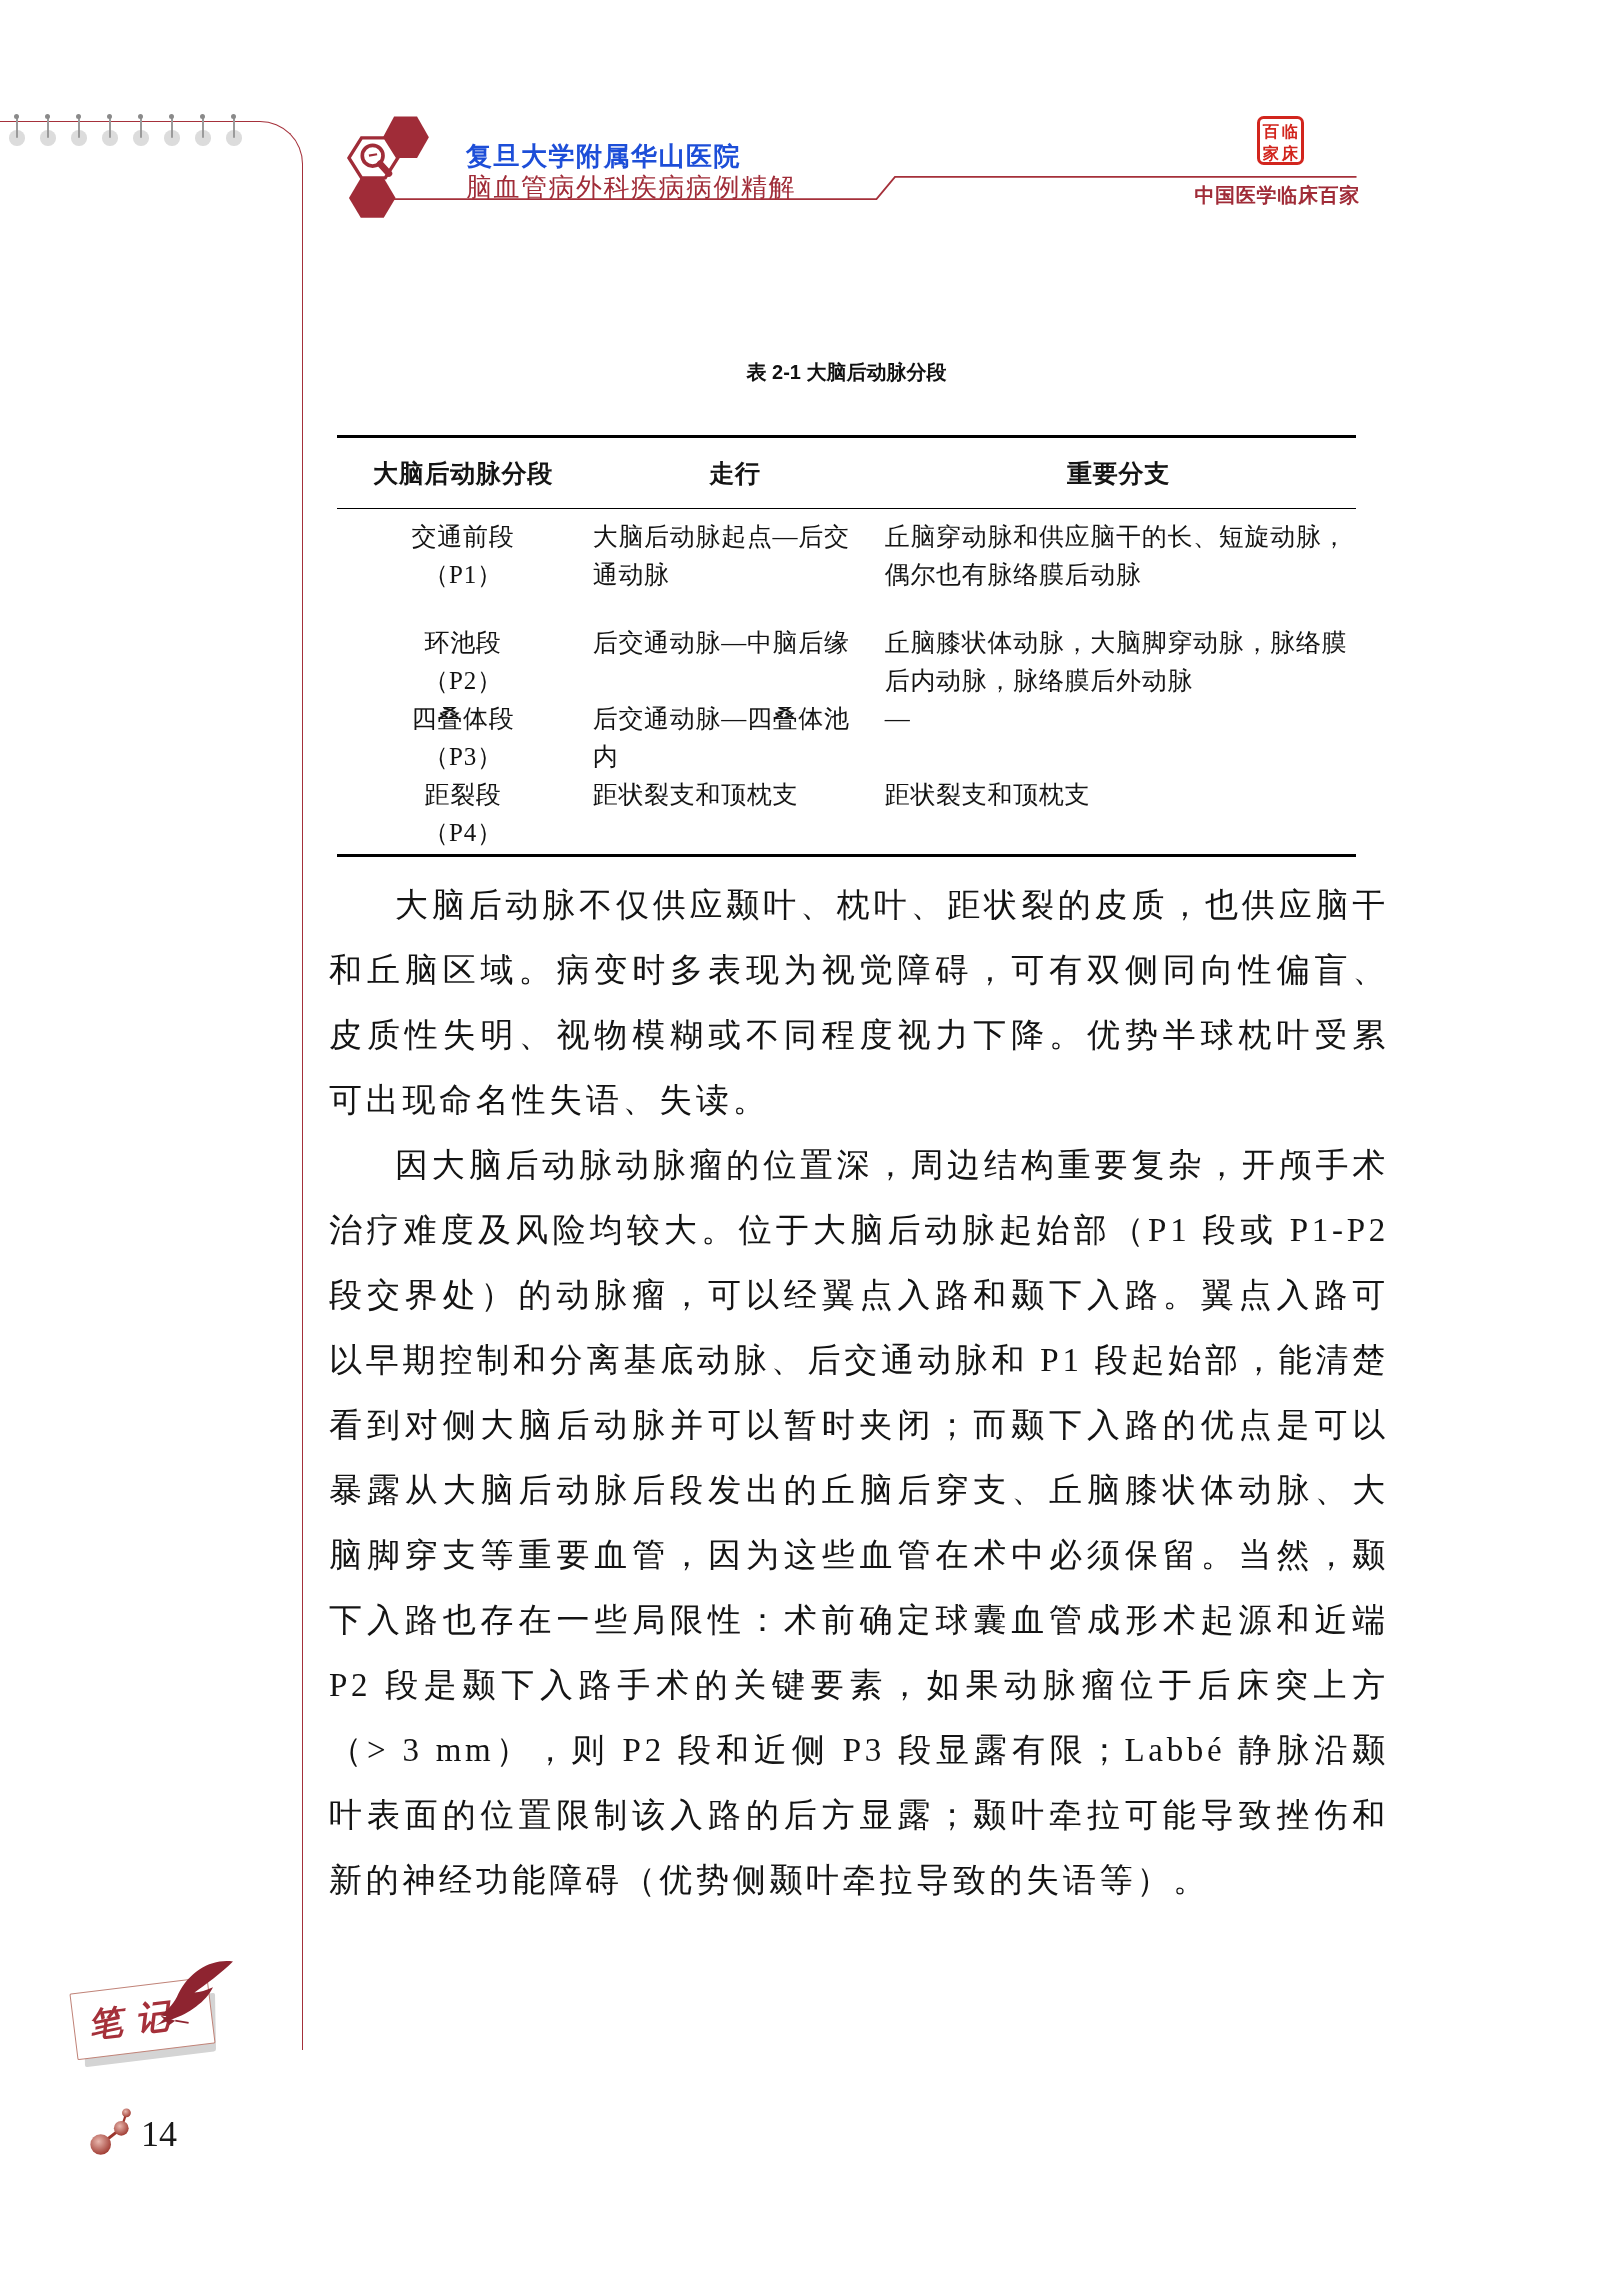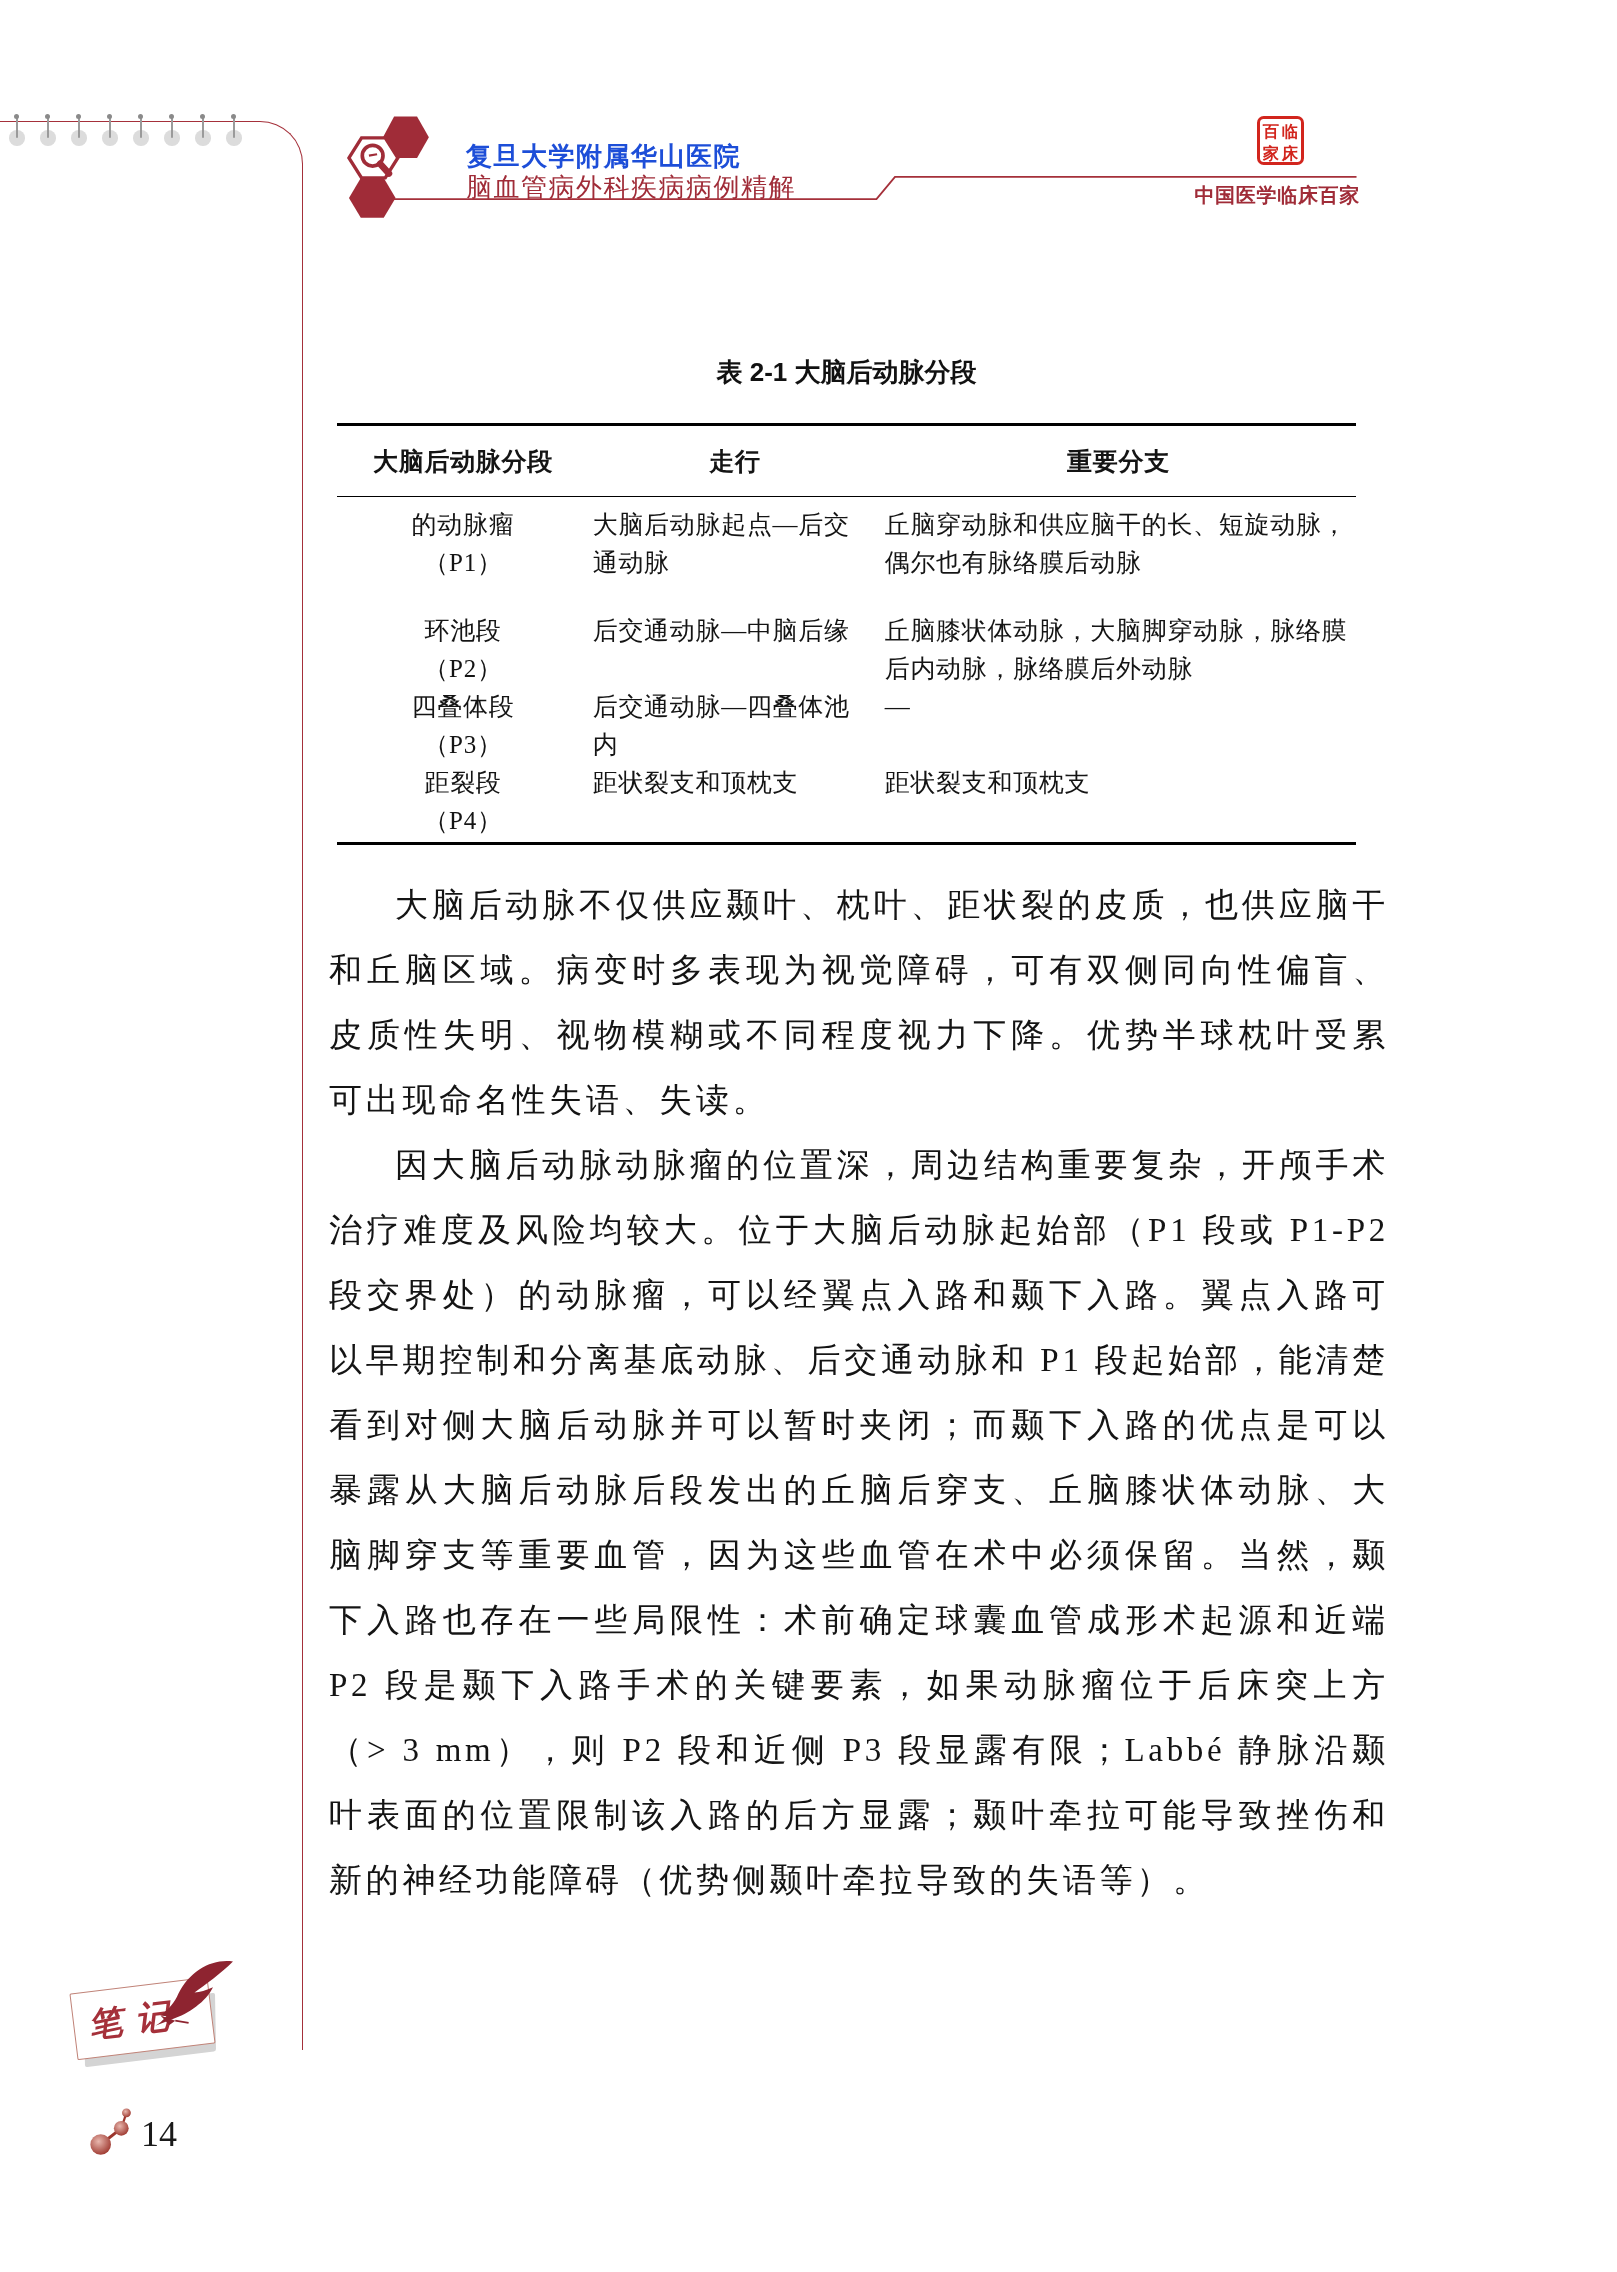--- a/index.html
+++ b/index.html
@@ -45,21 +45,21 @@
     font-family:"Liberation Sans","DejaVu Sans",sans-serif;
     font-weight:bold; font-size:16.3px; color:#d2251d; }
   .brand {
     position:absolute; left:1110px; top:182px; width:250px; text-align:right;
     font-family:"Liberation Sans","DejaVu Sans",sans-serif;
     font-size:20px; letter-spacing:0.7px; color:#a02c38; font-weight:bold;
   }
   
   .table-wrap { position:absolute; left:337px; top:354px; width:1019px; }
   .tbl-title { text-align:center; font-family:"Liberation Sans","DejaVu Sans",sans-serif;
-    font-weight:bold; font-size:26px; line-height:37px; margin-bottom:32px; color:#111; }
+    font-weight:bold; font-size:20px; line-height:37px; margin-bottom:44px; color:#111; }
   .tbl { border-top:3.7px solid #000; border-bottom:3px solid #000; }
   .thead { display:grid; grid-template-columns:252px 292px 475px;
     height:71px; align-items:center; border-bottom:1.5px solid #000;
     font-family:"Liberation Sans","DejaVu Sans",sans-serif;
     font-weight:bold; font-size:25px; }
   .thead .th { text-align:center; letter-spacing:0.7px; }
   .trow { display:grid; grid-template-columns:252px 292px 475px;
     font-size:25px; line-height:38px; letter-spacing:0.7px; }
   .trow .seg { text-align:center; }
   .trow .course { padding-left:3.7px; padding-right:16.3px; }
@@ -147,21 +147,21 @@
     <div class="tbl-title">表 2-1 大脑后动脉分段</div>
     <div class="tbl">
       <div class="thead">
         <div class="th">大脑后动脉分段</div>
         <div class="th">走行</div>
         <div class="th">重要分支</div>
       </div>
       <div class="tbl-body">
         <div class="trow r1">
           <div class="seg">
-            <div>的动脉瘤</div>
+            <div>交通前段</div>
             <div>（P1）</div>
           </div>
           <div class="course">大脑后动脉起点—后交通动脉</div>
           <div class="branches">丘脑穿动脉和供应脑干的长、短旋动脉，偶尔也有脉络膜后动脉</div>
         </div>
         <div class="trow">
           <div class="seg">
             <div>环池段</div>
             <div>（P2）</div>
           </div>

